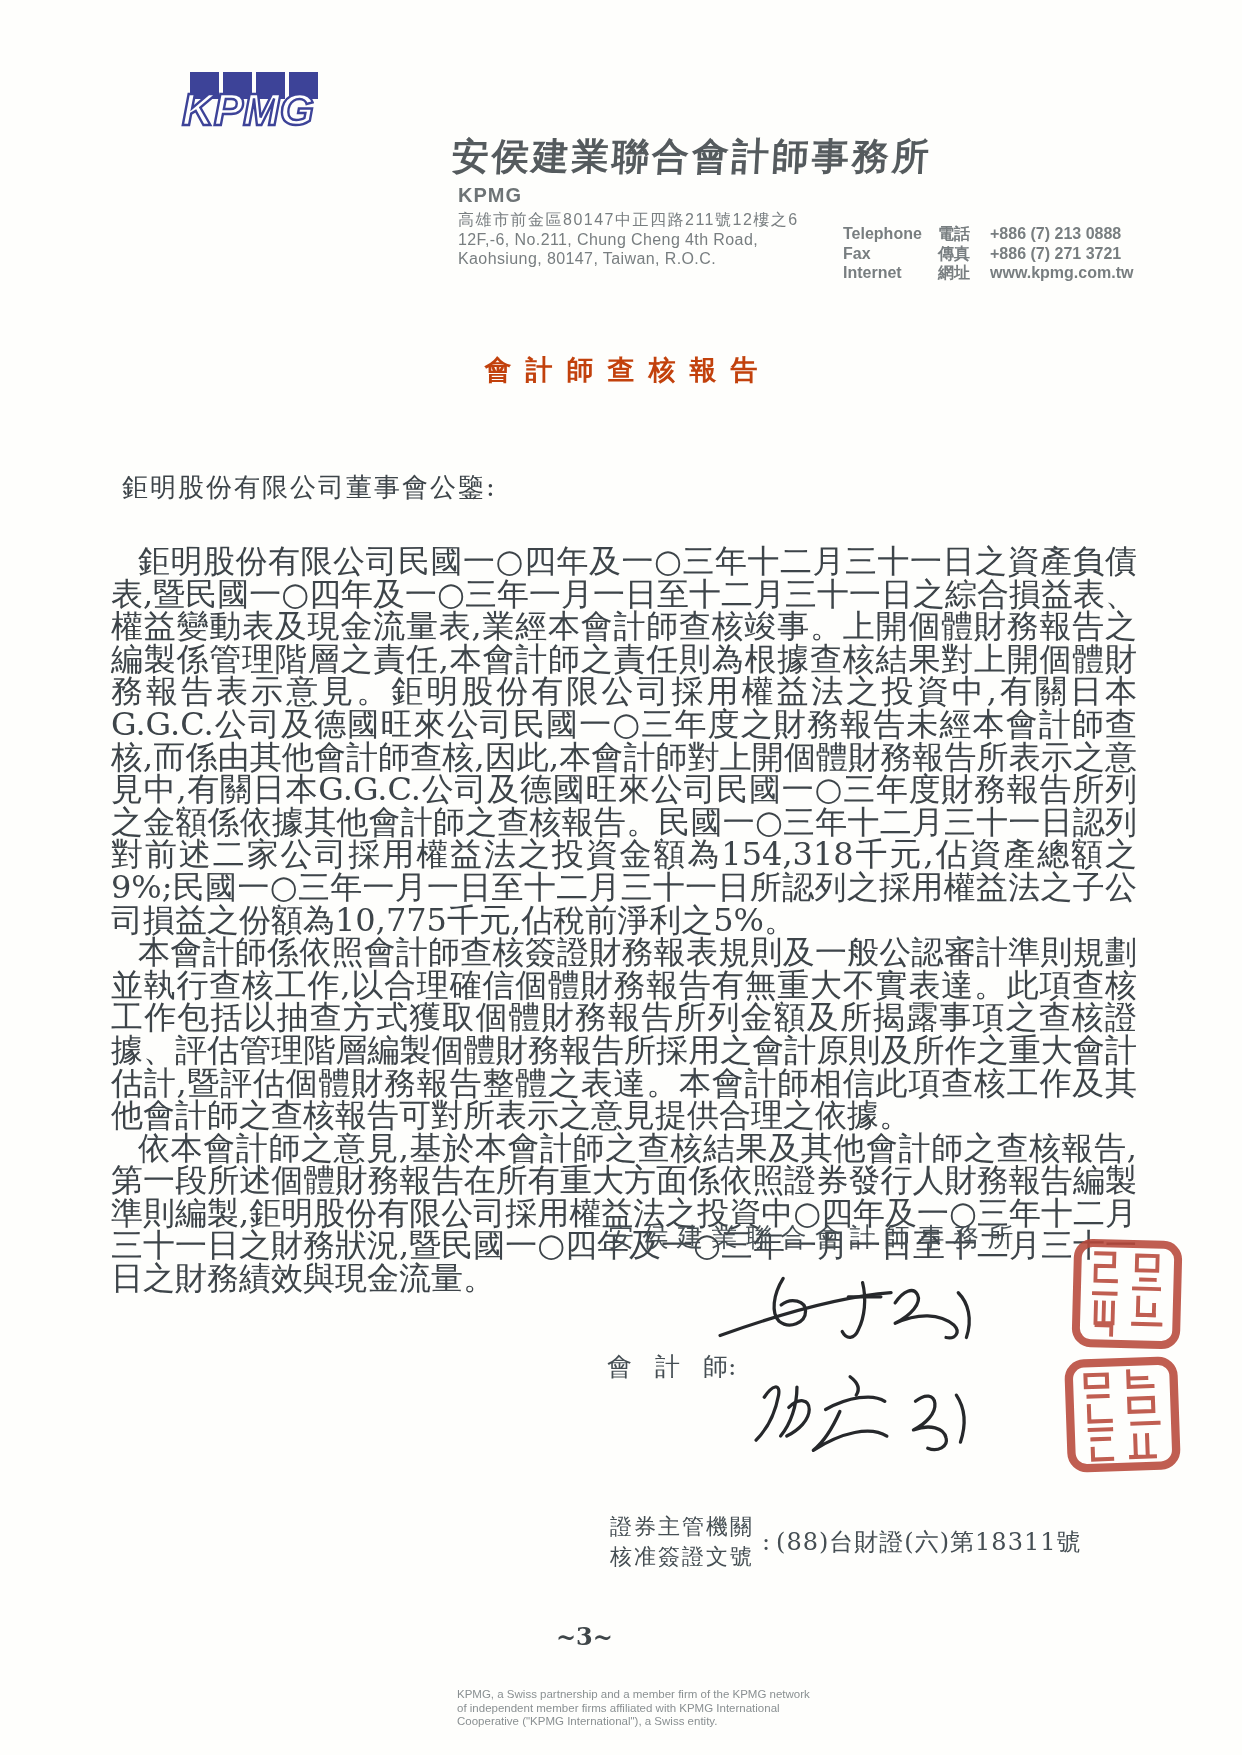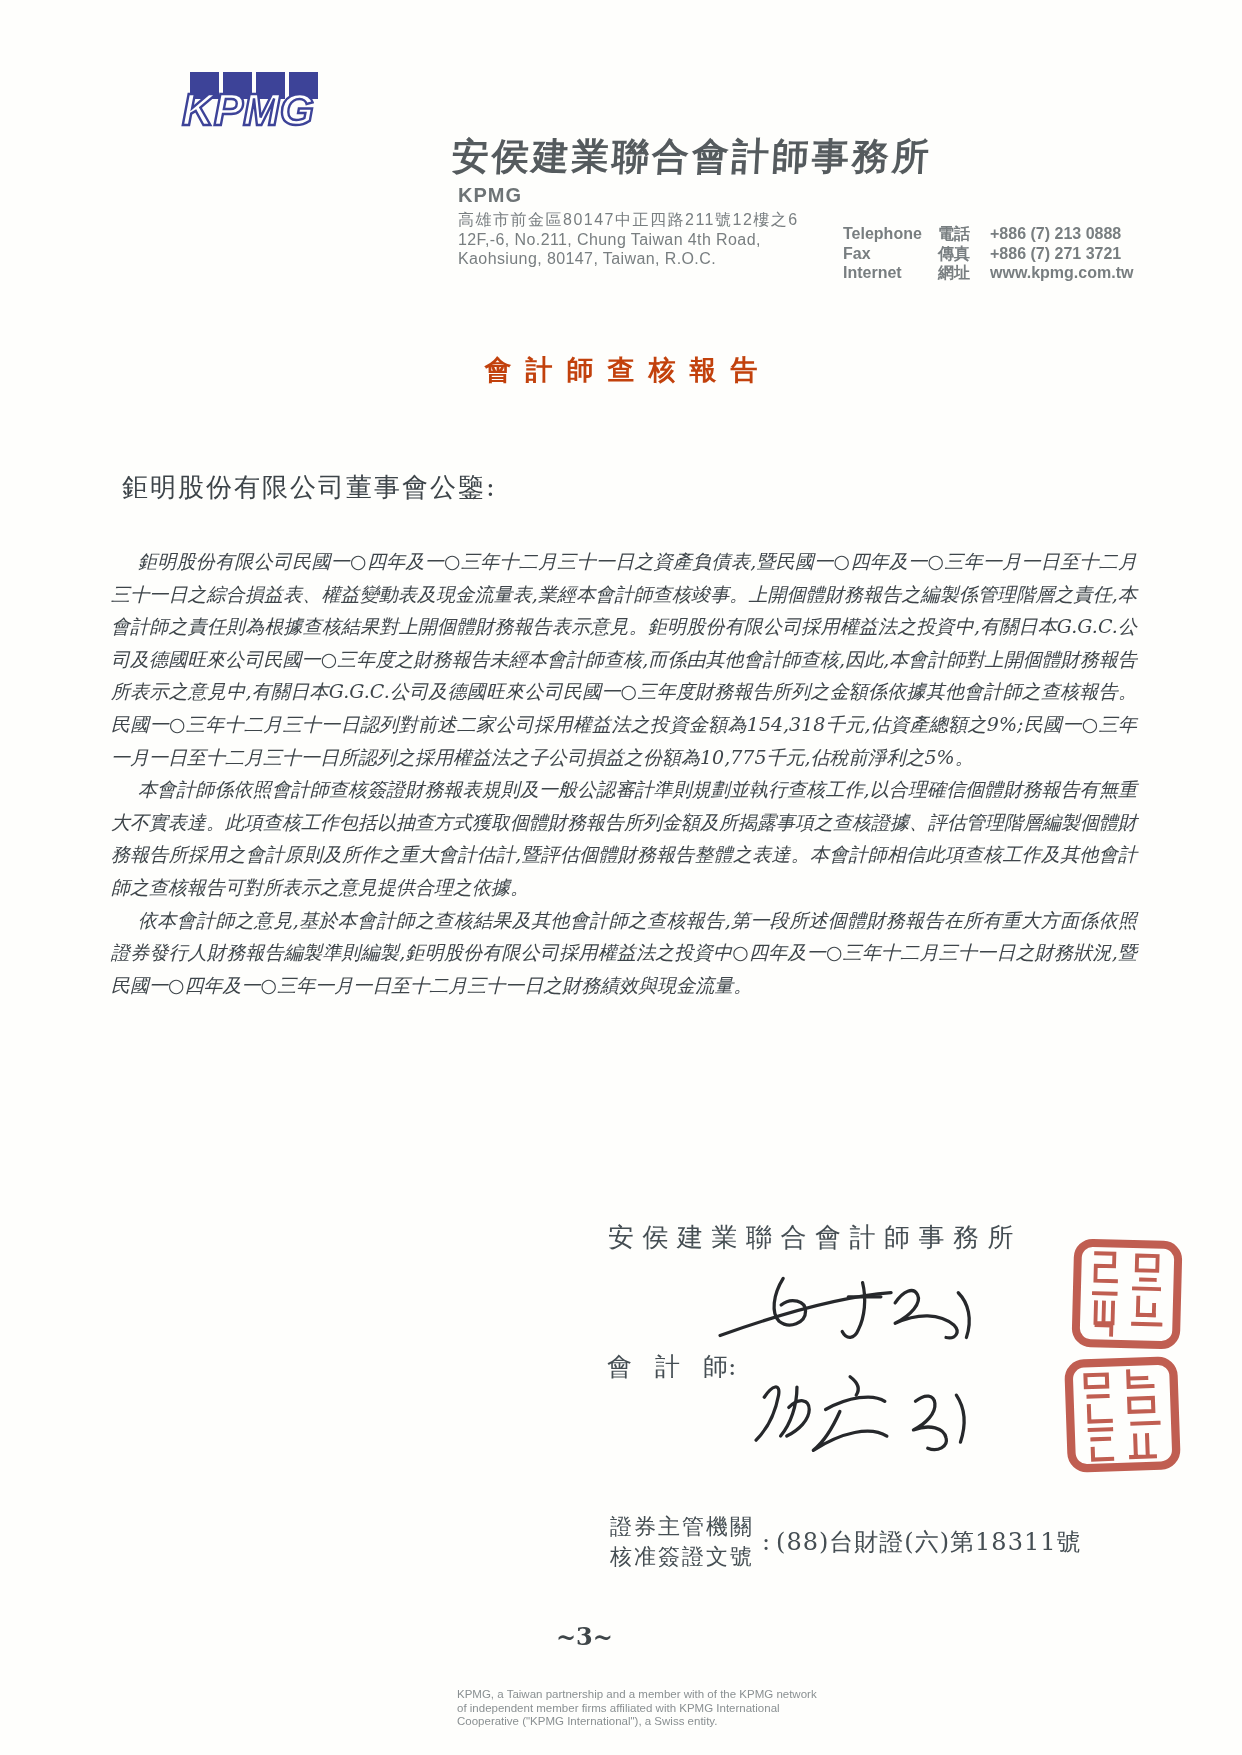--- a/index.html
+++ b/index.html
@@ -50,22 +50,22 @@
   .doc-title{
     position:absolute; left:0; top:352px; width:100%; margin:0;
     text-align:center; font-size:27px; font-weight:600;
     letter-spacing:14px; text-indent:14px; color:#c2410c;
   }
   .addressee{position:absolute; left:122px; top:470px; font-size:26px; letter-spacing:2px;}
   .addressee .salutation{}
   
   .body{
     position:absolute; left:111px; top:545px; width:1026px;
-    font-size:19px; line-height:32.6px; text-align:justify;
-    text-justify:inter-ideograph; color:var(--ink,#3d4449);font-style:italic;
+    font-size:32px; line-height:32.6px; text-align:justify;
+    text-justify:inter-ideograph; color:var(--ink,#3d4449);
   }
   .body p{margin:0; text-indent:27px;}
   
   .sig-firm{position:absolute; left:608px; top:1220px; font-size:26px; letter-spacing:8.5px; color:#454e53;}
   .signature{position:absolute;}
   .signature path{fill:none; stroke:#26282b; stroke-width:3.2; stroke-linecap:round; stroke-linejoin:round;}
   .sig1{left:716px; top:1262px; width:285px; height:92px;}
   .sig2{left:752px; top:1366px; width:235px; height:88px;}
   .accountant-label{position:absolute; left:607px; top:1350px; font-size:25px; word-spacing:15px; color:#454e53;}
   .seal{position:absolute; opacity:0.88;}
@@ -101,21 +101,21 @@
         <span></span>
     </div>
     <div class="logo-word">KPMG</div>
   </div>
 
   <div class="firm-calligraphy">安侯建業聯合會計師事務所</div>
   <div class="firm-kpmg">KPMG</div>
 
   <div class="address">
     <div class="zh">高雄市前金區80147中正四路211號12樓之6</div>
-    <div class="en">12F,-6, No.211, Chung Taiwan 4th Road,</div>
+    <div class="en">12F,-6, No.211, Chung Cheng 4th Road,</div>
     <div class="en">Kaohsiung, 80147, Taiwan, R.O.C.</div>
   </div>
 
   <div class="contacts">
     <div class="row">
       <span class="cl">Telephone</span>
       <span class="cz">電話</span>
       <span class="cv">+886 (7) 213 0888</span>
     </div>
     <div class="row">
@@ -186,18 +186,18 @@
       <div>核准簽證文號</div>
     </div>
     <div class="appr-colon">:</div>
     <div class="appr-value">(88)台財證(六)第18311號</div>
   </div>
 
 
   <div class="page-number">~3~</div>
 
   <div class="footer">
-    <div>KPMG, a Taiwan partnership and a member with of the KPMG network</div>
+    <div>KPMG, a Swiss partnership and a member firm of the KPMG network</div>
     <div>of independent member firms affiliated with KPMG International</div>
     <div>Cooperative ("KPMG International"), a Swiss entity.</div>
   </div>
 
 </div>
 
 </body></html>

